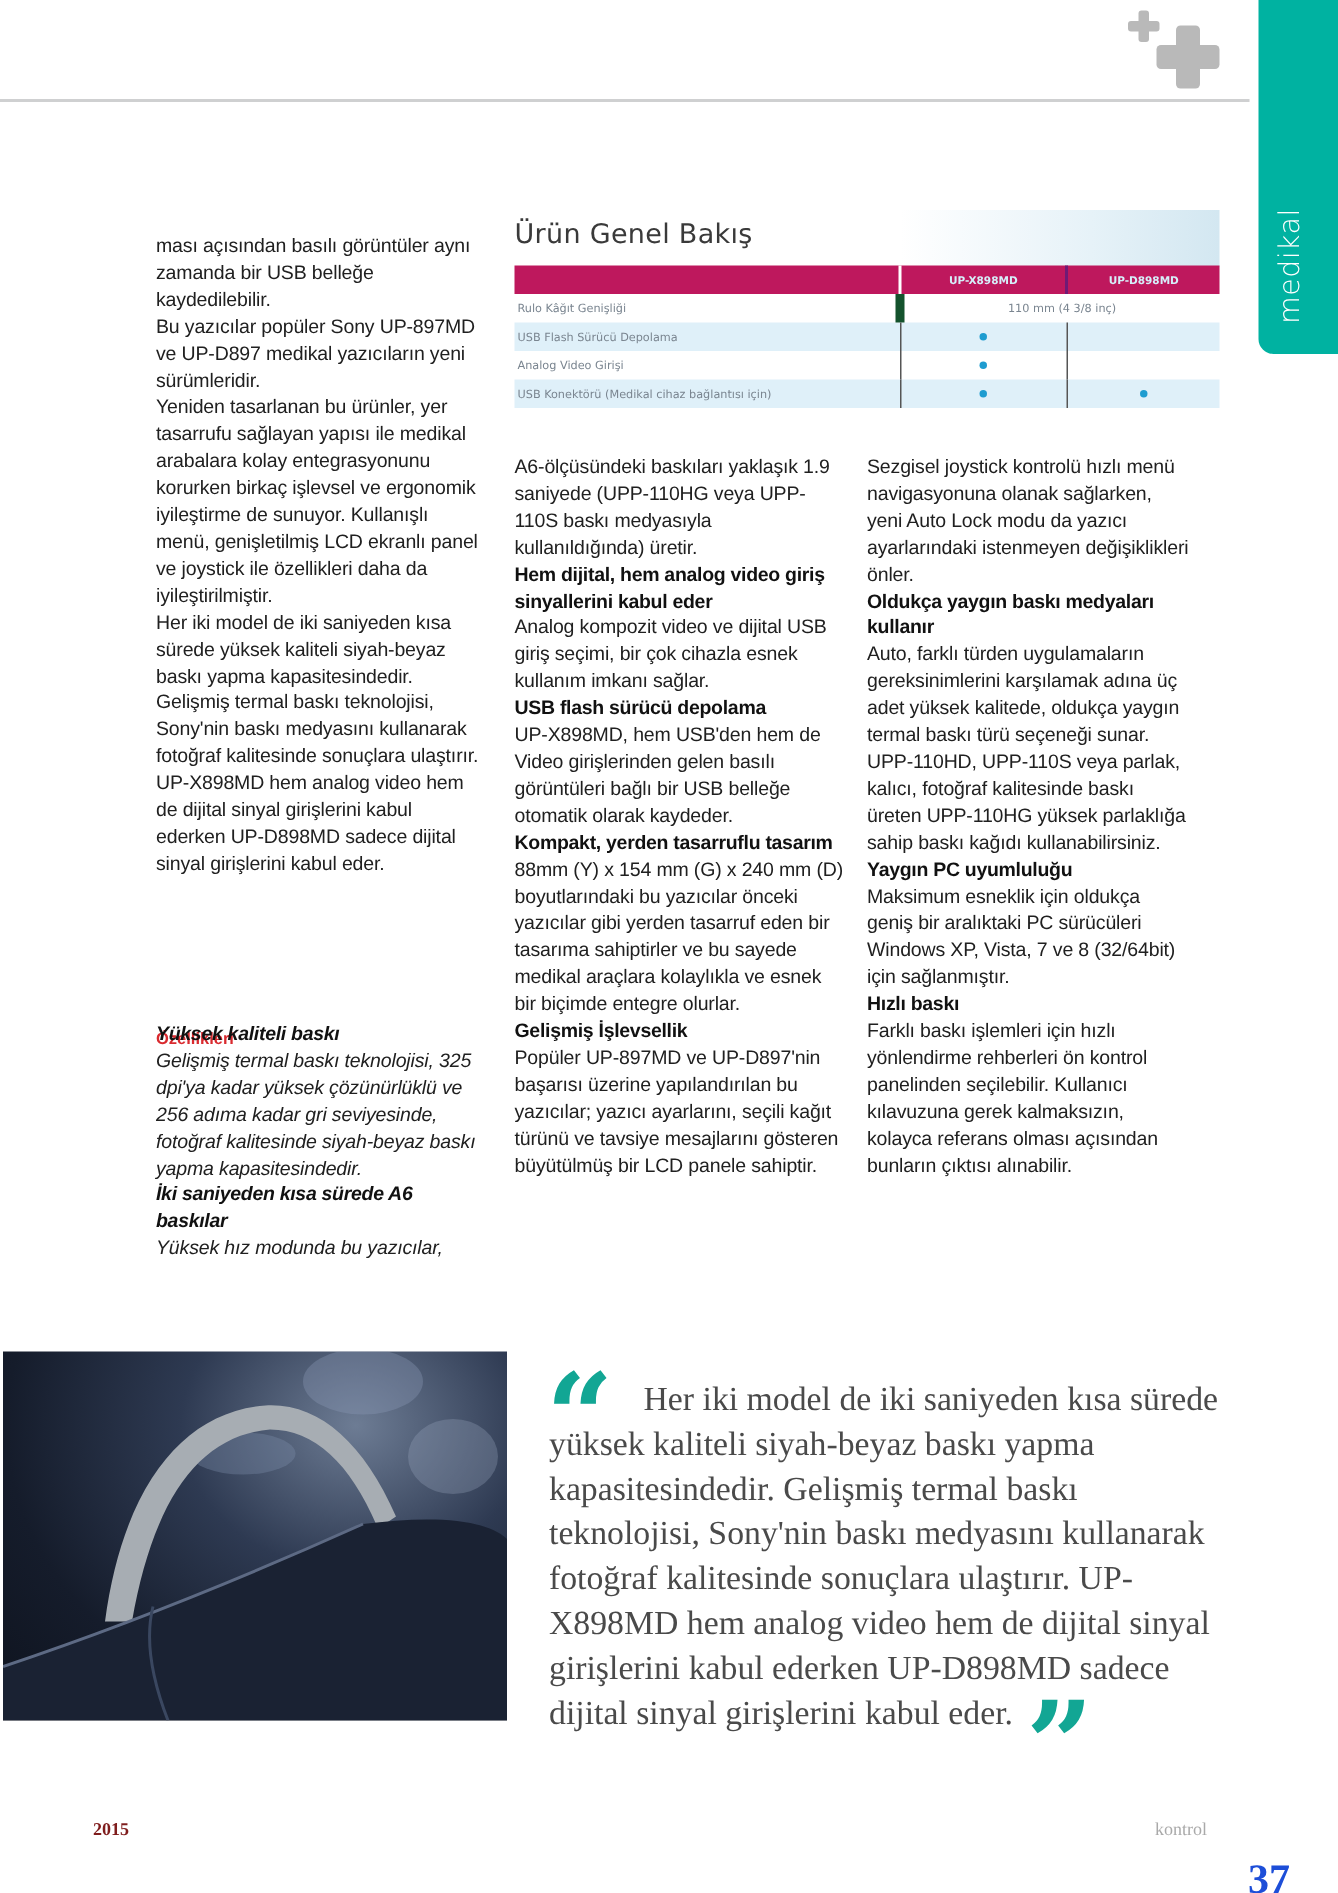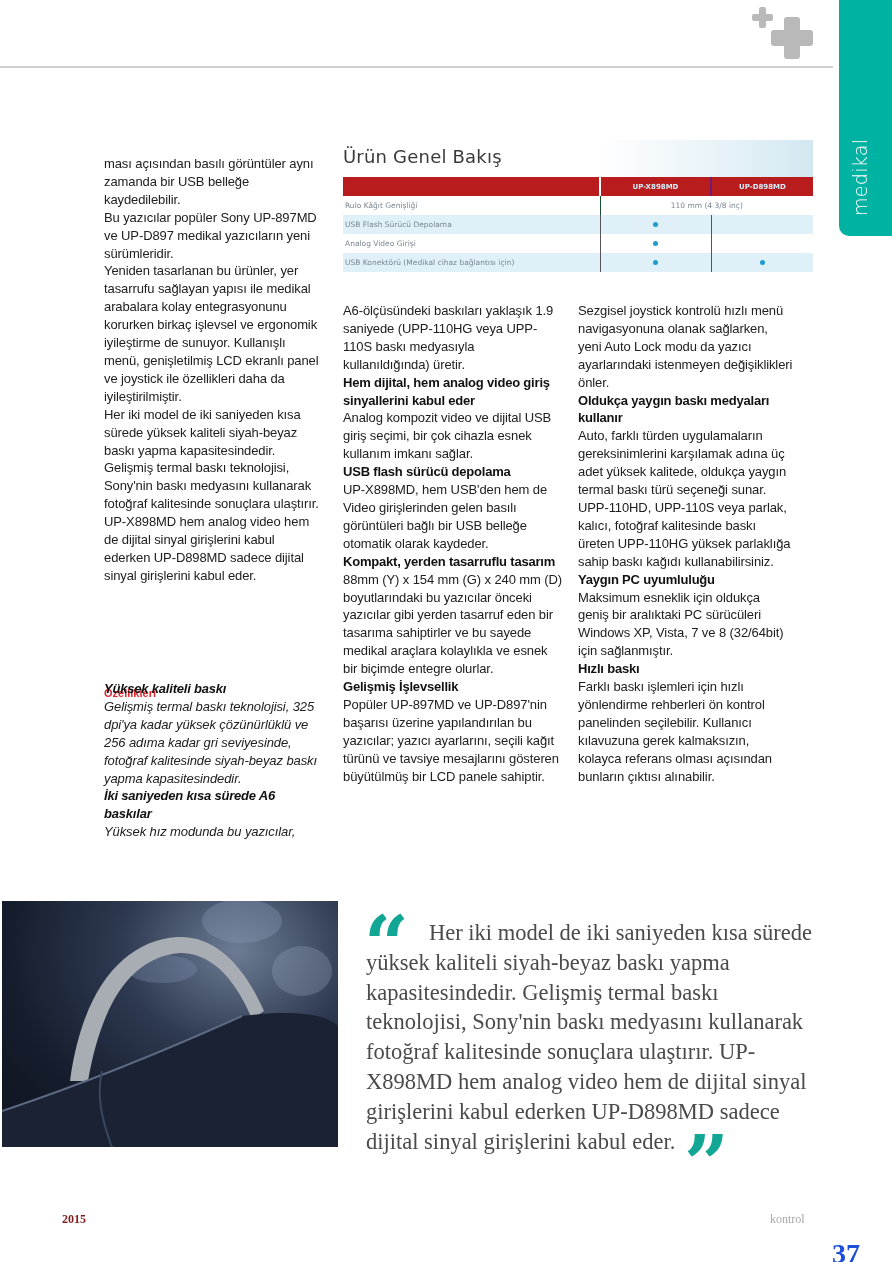--- a/index.html
+++ b/index.html
@@ -25,28 +25,28 @@
                     transform-origin:left bottom; transform:rotate(-90deg) translate(0, 100%);
                     white-space:nowrap; letter-spacing:0.3px; }
 
   
   .overview { left:343px; top:140px; width:470px; }
   .overview-bg { left:600px; top:140px; width:213px; height:38px;
                  background:linear-gradient(90deg, rgba(255,255,255,0) 0%, #e6f2f8 60%, #d3e7f1 100%); }
   .overview-title { font-family:"DejaVu Sans", sans-serif; font-size:18px; color:#3a3a3a;
                     letter-spacing:0.2px; height:37px; line-height:34px; }
   table.ov { border-collapse:collapse; width:470px; font-family:"DejaVu Sans", sans-serif; font-size:7.5px; color:#7a8590; }
-  table.ov th { background:#b91c1c; color:#d6f0fa; height:17px; font-weight:bold; text-align:center; font-size:7px; }
+  table.ov th { background:#be185d; color:#d6f0fa; height:17px; font-weight:bold; text-align:center; font-size:7px; }
   table.ov th.first { width:254px; }
   table.ov th.c2 { width:107px; border-left:2px solid #ffffff; }
   table.ov th.c3 { border-left:2px solid #701a75; }
   table.ov td { height:19px; padding:0 2px; }
   table.ov tr.alt td { background:#dff0f9; }
   table.ov td.val { text-align:center; border-left:1px solid #555; }
-  table.ov td.span { text-align:center; border-left:1px solid #14532d; }
+  table.ov td.span { text-align:center; border-left:6px solid #14532d; }
   .dot { display:inline-block; width:5px; height:5px; border-radius:50%; background:#1e9cd0; }
 
   
   .col { font-size:13px; line-height:17.9px; color:#202020; letter-spacing:-0.1px; }
   .col p { margin:0; }
   .col .sub { font-weight:bold; color:#111; letter-spacing:-0.2px; }
   .col1 { left:104px; top:155px; width:215px; }
   .col2 { left:343px; top:302px; width:220px; }
   .col3 { left:578px; top:302px; width:215px; }
   .features-heading { left:104px; top:643px; color:#d92a2f; font-weight:bold; font-size:11px;margin-top:44px; }

